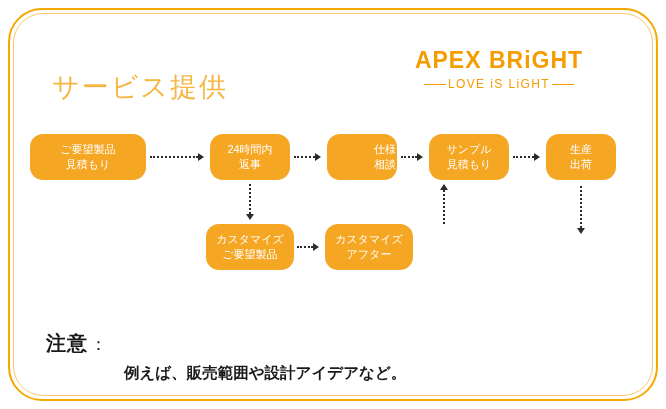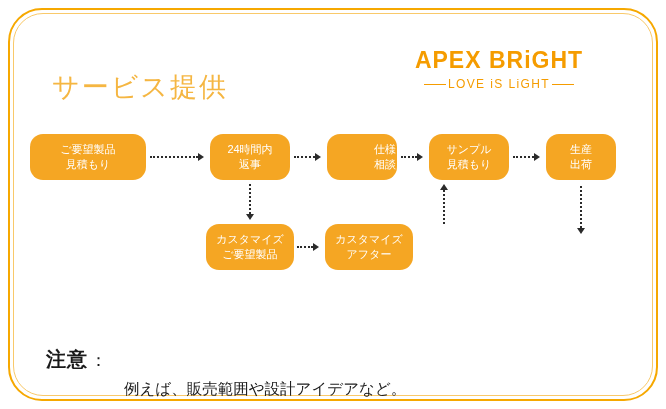--- a/index.html
+++ b/index.html
@@ -159,41 +159,41 @@
     border-right: 4px solid transparent;
     border-bottom: 6px solid #2b2b2b;
   }
   
   .note {
     position: absolute;
     left: 46px;
     top: 330px;
     width: 570px;
     color: #1a1a1a;
-    margin-top: 16px;
   }
   .note-line1 {
     display: flex;
     align-items: baseline;
     font-size: 16px;
   }
   .note-label {
     font-size: 20px;
     font-weight: bold;
     letter-spacing: 1px;
   }
   .note-colon {
     font-size: 17px;
     margin: 0 4px 0 2px;
   }
   .note-text1 { font-size: 15.5px; }
   .note-line2 {
     font-size: 15.5px;
     margin-top: 6px;
     padding-left: 78px;
+    font-weight: bold;
   }
 </style>
 </head>
 <body>
 
 <div class="slide">
 
   <div class="frame"></div>
   <div class="frame-inner"></div>
 

